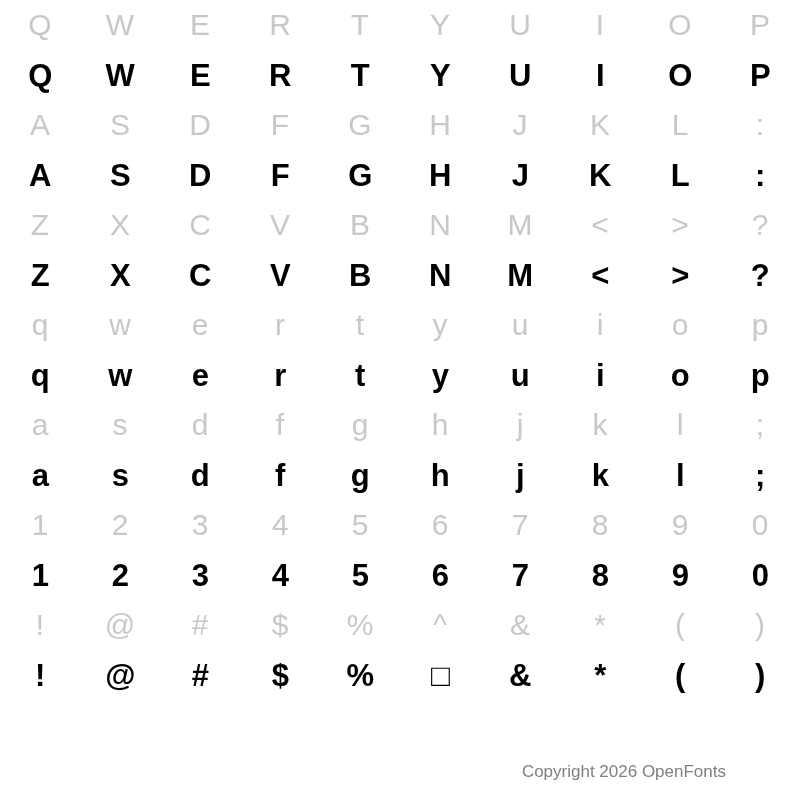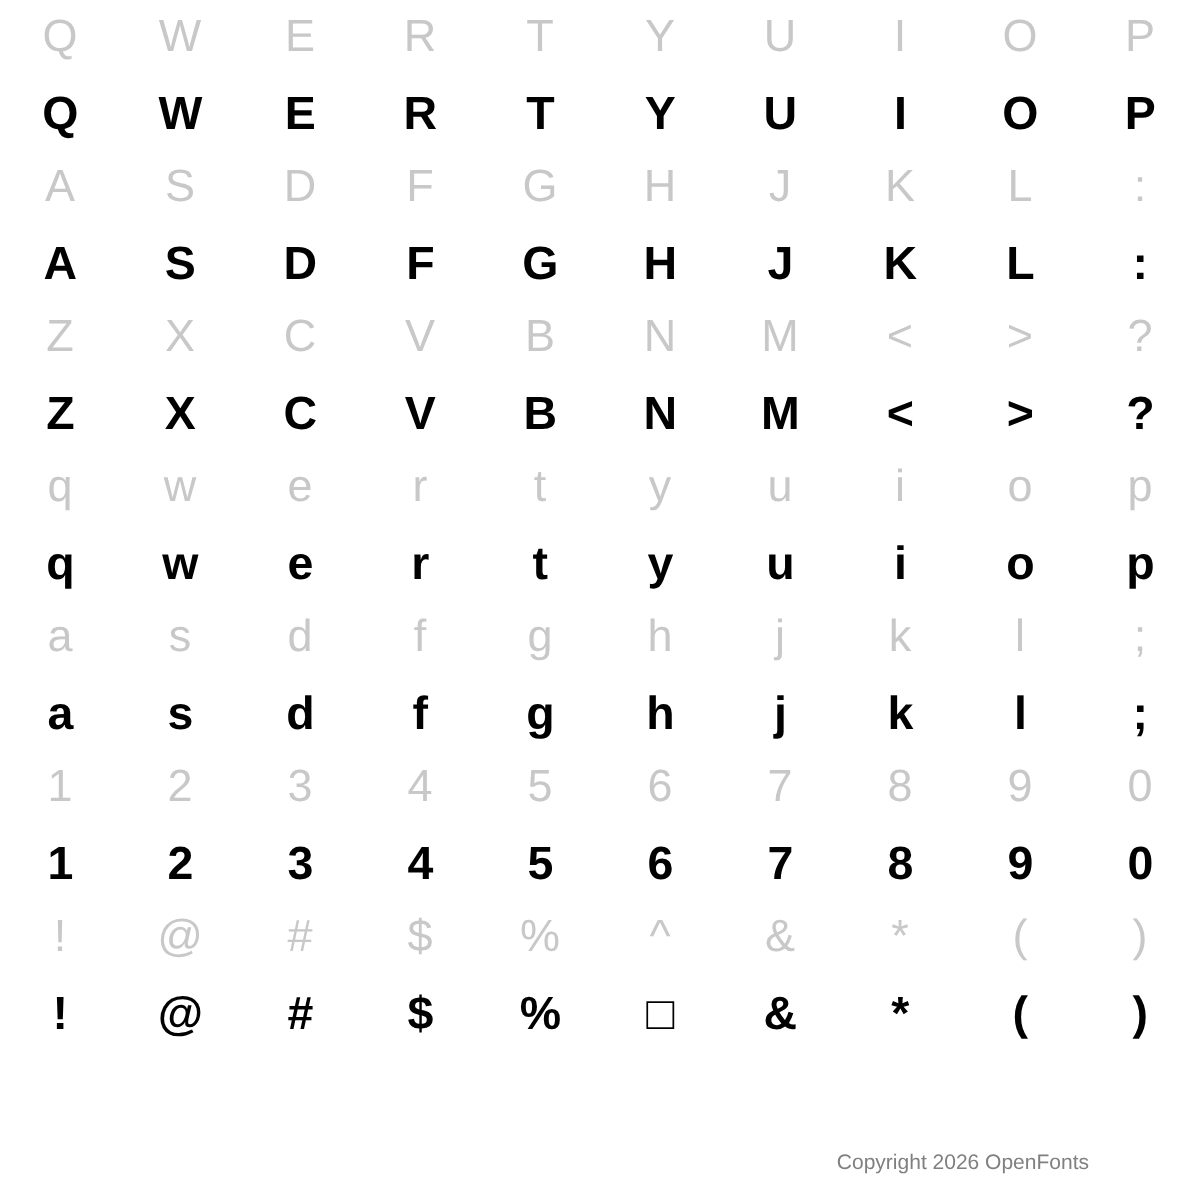--- a/index.html
+++ b/index.html
@@ -55,21 +55,21 @@
     letter-spacing: -0.5px;
   }
   #footer {
     position: absolute;
     left: 0;
     right: 0;
     bottom: 18px;
     text-align: right;
     padding-right: 74px;
     color: #808080;
-    font-size: 14px;
+    font-size: 17px;
     font-family: "Liberation Sans", sans-serif;
   }
 </style>
 </head>
 <body>
 
 <div id="specimen">
     <div class="row ghost">
       <div class="cell">Q</div>
       <div class="cell">W</div>

